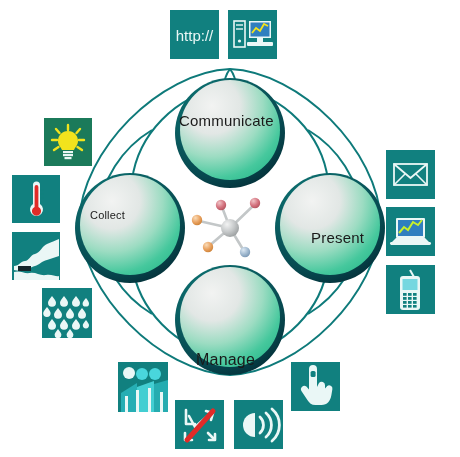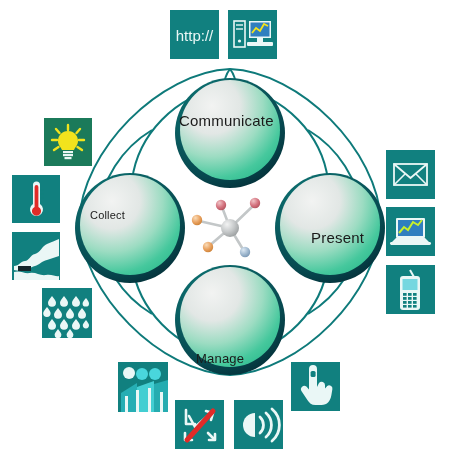--- a/index.html
+++ b/index.html
@@ -109,21 +109,21 @@
       <circle cx="255" cy="203" r="5.2" fill="url(#aR)"></circle>
       <circle cx="197" cy="220" r="5.2" fill="url(#aO)"></circle>
       <circle cx="208" cy="247" r="5.2" fill="url(#aO)"></circle>
       <circle cx="245" cy="252" r="5.2" fill="url(#aB)"></circle>
     </g>
   </svg>
 
   <div class="lbl" style="left:179px;top:112px;font-size:15px;">Communicate</div>
   <div class="lbl" style="left:90px;top:209px;font-size:11px;">Collect</div>
   <div class="lbl" style="left:311px;top:229px;font-size:15px;">Present</div>
-  <div class="lbl" style="left:196px;top:351px;font-size:13px;">Manage</div>
+  <div class="lbl" style="left:196px;top:351px;font-size:16px;">Manage</div>
 
   <div class="tile" style="left:170px;top:10px;width:49px;height:49px;">
     <svg viewBox="0 0 49 49">
       <rect width="49" height="49" fill="#11807f"></rect>
       <text x="24.5" y="31" text-anchor="middle" fill="#eaf7f6" font-family="Liberation Sans, sans-serif" font-size="15">http://</text>
     </svg>
   </div>
 
   <div class="tile" style="left:228px;top:10px;width:49px;height:49px;">
     <svg viewBox="0 0 49 49">

